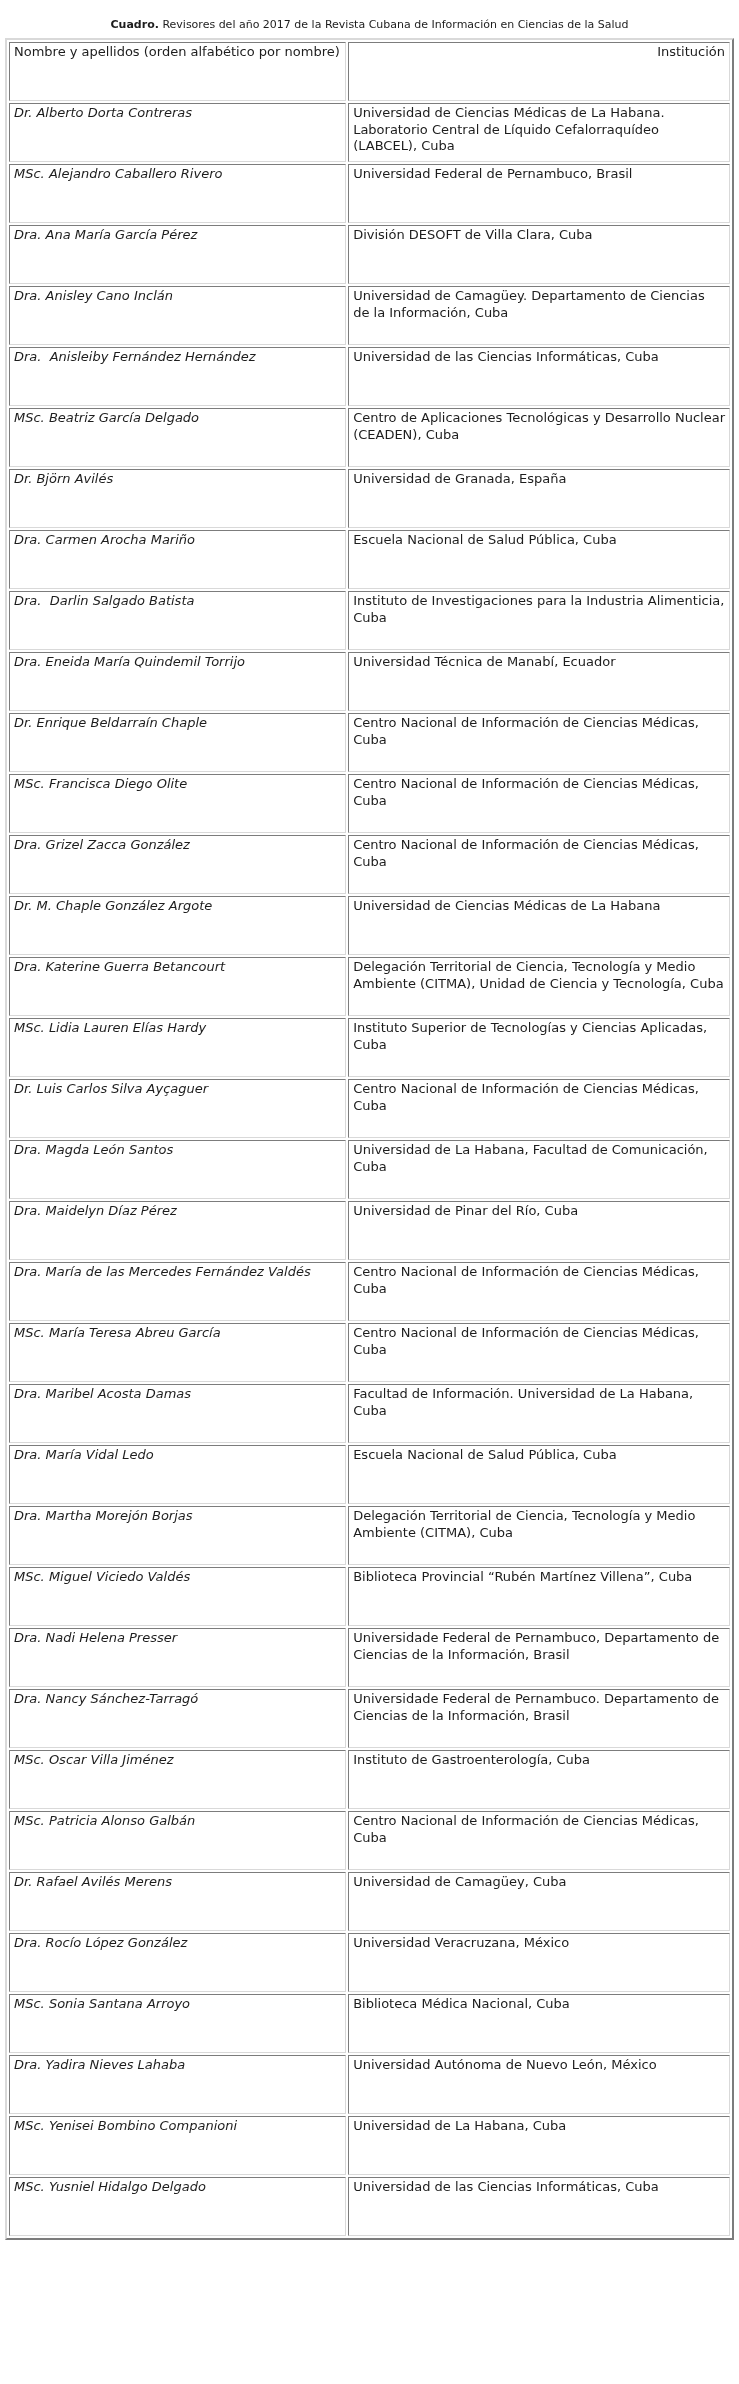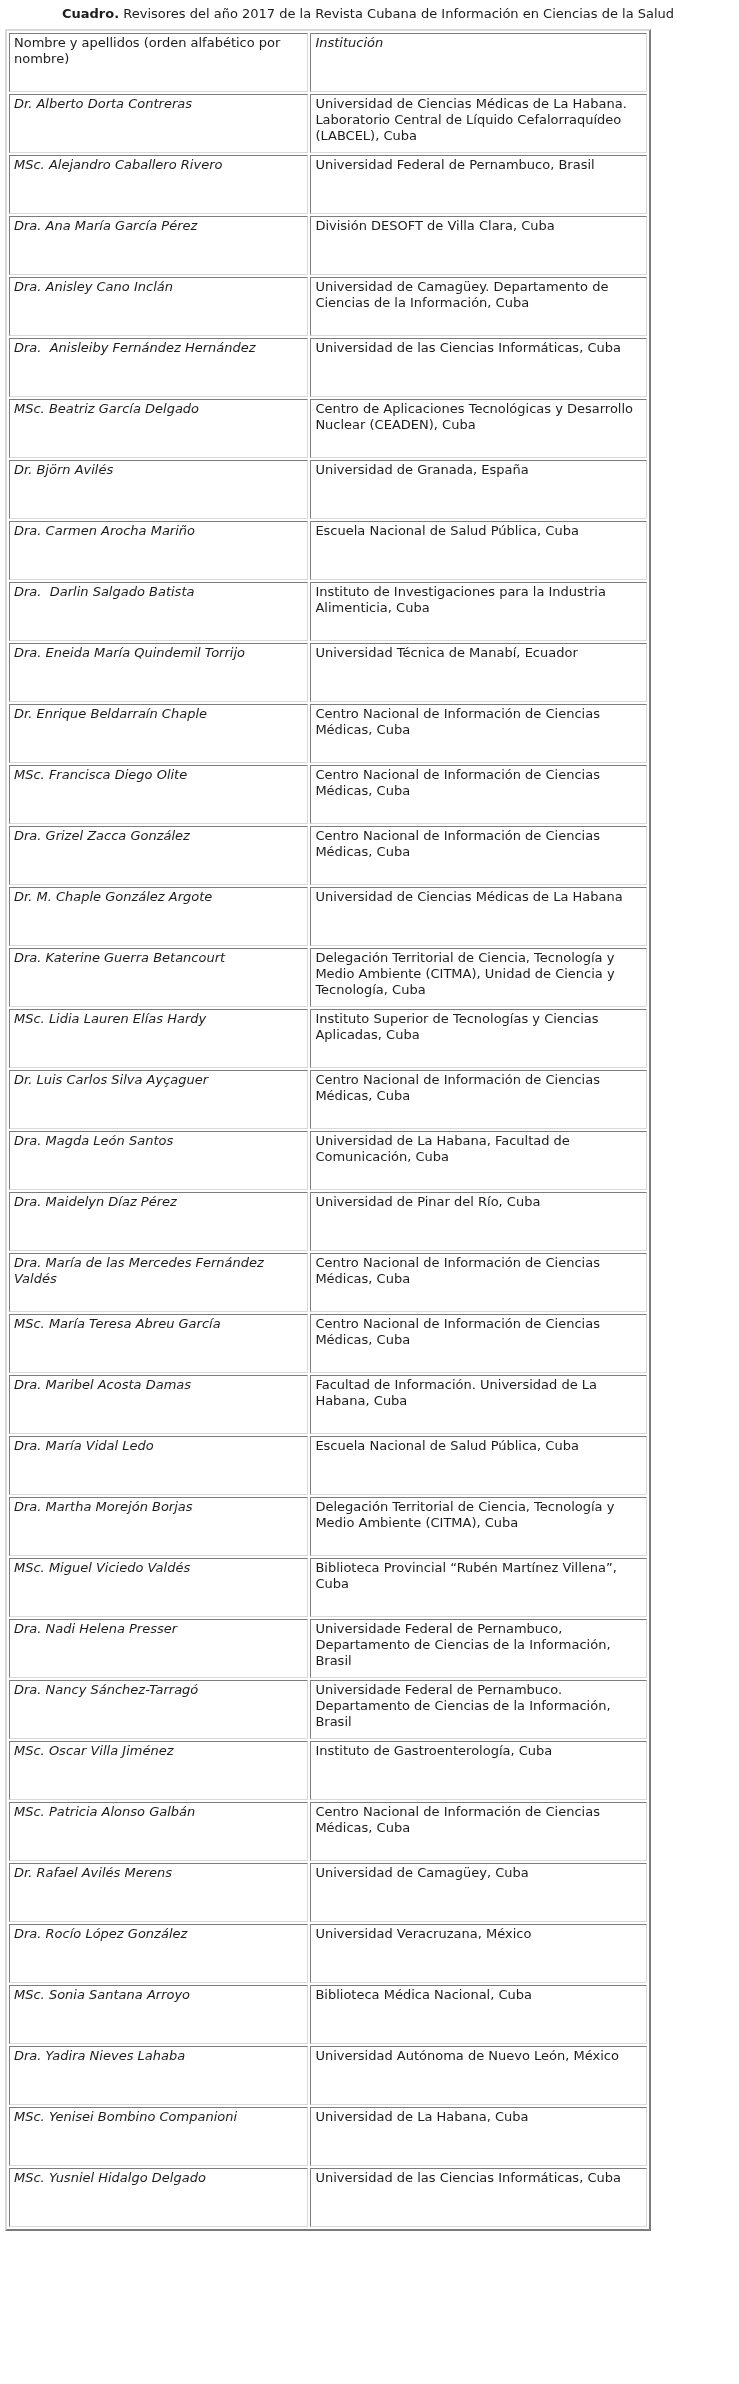--- a/index.html
+++ b/index.html
@@ -8,29 +8,30 @@
     background: #ffffff;
     font-family: "DejaVu Sans", "Liberation Sans", sans-serif;
     color: #1d1d1d;
   }
   .page {
     width: 739px;
     box-sizing: border-box;
     padding-top: 6px;
   }
   .caption {
-    font-size: 13px;
+    font-size: 11px;
     line-height: 1.3;
+    text-align: center;
     max-width: 615px;
-    margin: 0 auto 6px auto;
+    margin: 12px auto 6px auto;
   }
   .caption strong { font-weight: bold; }
   table.reviewers {
     margin-left: 5px;
-    width: 646px;
+    width: 729px;
     table-layout: fixed;
     border-collapse: separate;
     border-spacing: 2px;
     border: 2px solid;
     border-color: #d9d9d9 #7c7c7c #7c7c7c #d9d9d9; 
     background: #ffffff;
   }
   th, td {
     border: 1px solid;
     border-color: #7c7c7c #d9d9d9 #d9d9d9 #7c7c7c; 
@@ -39,21 +40,21 @@
     line-height: 1.25;
     padding: 1px 4px;
     background: #ffffff;
     word-wrap: break-word;
   }
   th {
     font-weight: normal;
     height: 55px;
     text-align: left;
   }
-  th.col-inst { text-align: left; font-style: italic; }
+  th.col-inst { text-align: right; }
   td { height: 55px; text-align: left; }
   td.name-cell { white-space: pre-wrap; font-style: italic; }
   .col-name { width: 45.5%; }
 </style>
 </head>
 <body>
 
 <div class="page">
 
   <p class="caption">

